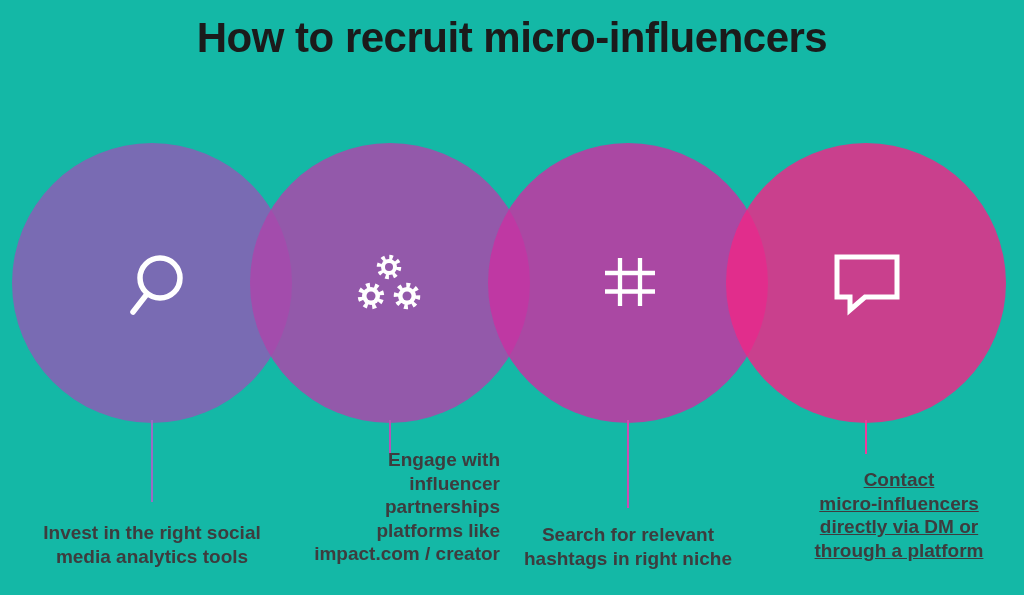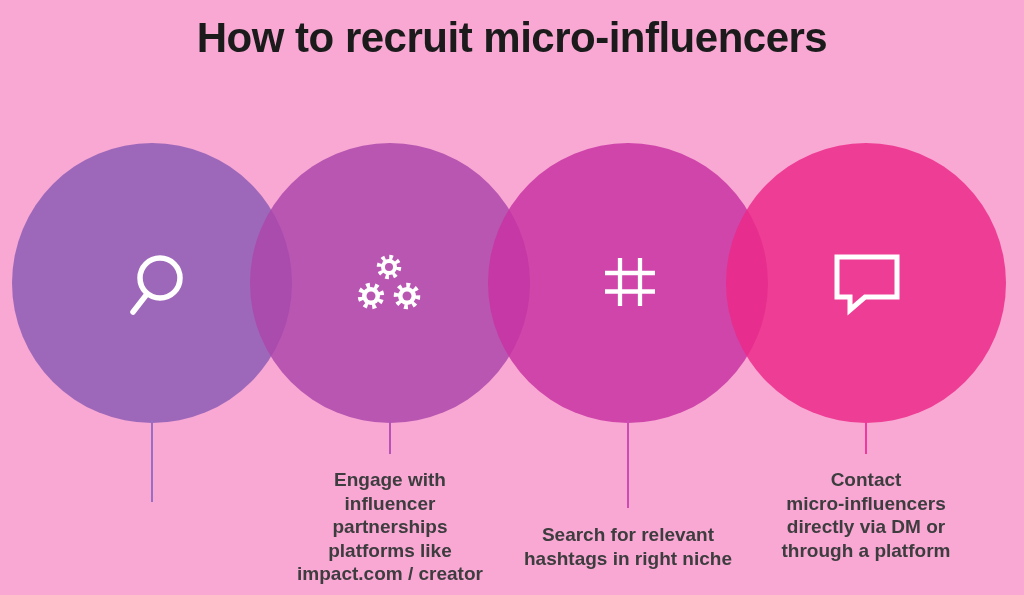--- a/index.html
+++ b/index.html
@@ -5,21 +5,21 @@
   html, body {
     margin: 0;
     padding: 0;
     background: #ffffff;
     font-family: "Liberation Sans", sans-serif;
   }
   .canvas {
     position: relative;
     width: 1024px;
     height: 595px;
-    background: #f9a8d4;
+    background: #14b8a6;
     overflow: hidden;
   }
   .title {
     position: absolute;
     top: 14px;
     left: 0;
     width: 1024px;
     text-align: center;
     font-size: 42px;
     font-weight: 700;
@@ -35,23 +35,23 @@
   .step-label {
     position: absolute;
     text-align: center;
     font-size: 19px;
     font-weight: 700;
     line-height: 23.5px;
     color: #3d3c3e;
     white-space: pre-line;
   }
   .label-1 { left: 12px;  width: 280px; top: 521px; }
-  .label-2 { left: 280px; width: 220px; top: 468px; }
+  .label-2 { left: 280px; width: 220px; top: 448px; text-align: right; }
   .label-3 { left: 508px; width: 240px; top: 523px; }
-  .label-4 { left: 751px; width: 230px; top: 468px; }
+  .label-4 { left: 784px; width: 230px; top: 468px; text-decoration: underline; }
 </style>
 </head>
 <body>
 
 <div class="canvas">
 
   <div class="title">How to recruit micro-influencers</div>
 
   <svg class="diagram-svg" width="1024" height="595" viewBox="0 0 1024 595">
 
@@ -94,20 +94,22 @@
     <g stroke="#ffffff" stroke-width="4.3">
       <line x1="620" y1="258" x2="620" y2="306"></line>
       <line x1="640" y1="258" x2="640" y2="306"></line>
       <line x1="605" y1="273" x2="655" y2="273"></line>
       <line x1="605" y1="291.5" x2="655" y2="291.5"></line>
     </g>
 
     <path d="M837 257 h60 v40 h-32 l-15 13 v-13 h-13 z" fill="none" stroke="#ffffff" stroke-width="5" stroke-linejoin="miter"></path>
   </svg>
 
+  <div class="step-label label-1">Invest in the right social
+media analytics tools</div>
   <div class="step-label label-2">Engage with
 influencer
 partnerships
 platforms like
 impact.com / creator</div>
   <div class="step-label label-3">Search for relevant
 hashtags in right niche</div>
   <div class="step-label label-4">Contact
 micro-influencers
 directly via DM or

